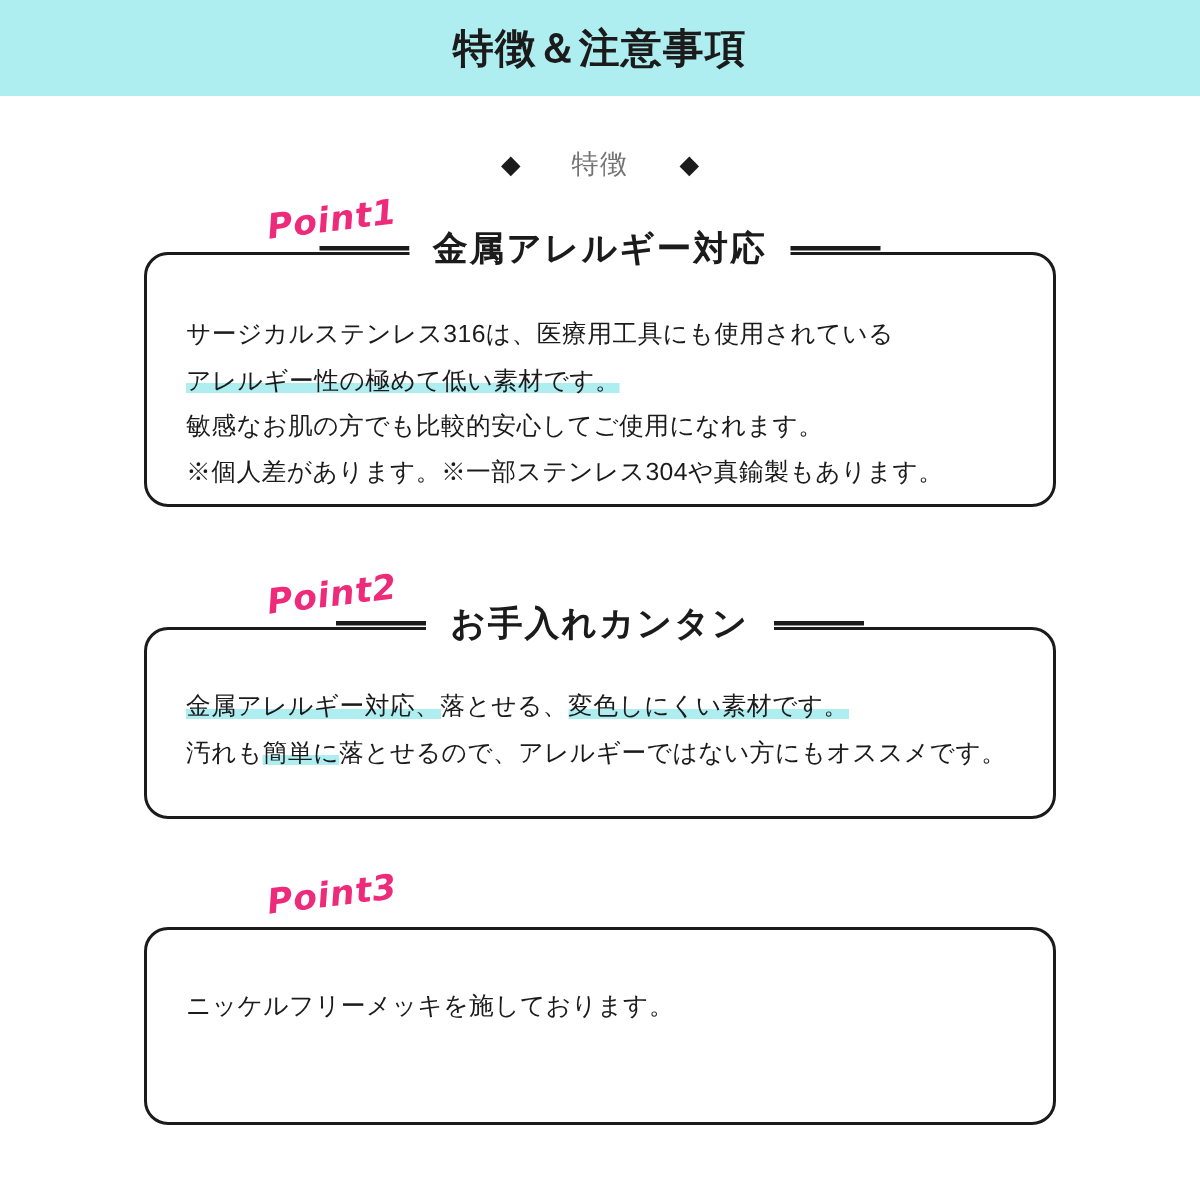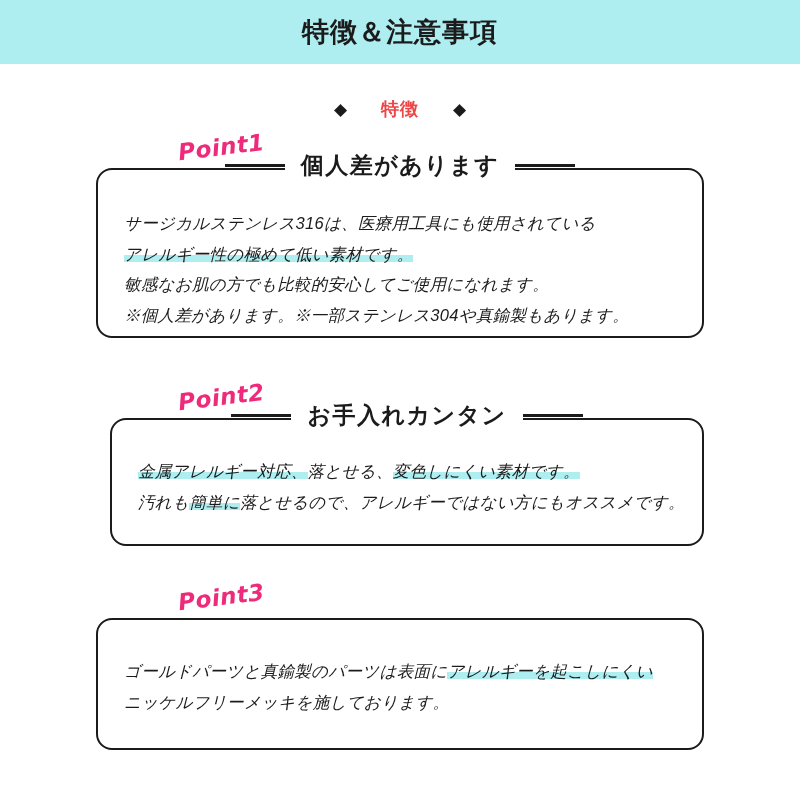--- a/index.html
+++ b/index.html
@@ -53,22 +53,22 @@
     justify-content: center;
     gap: 34px;
   }
   .section-label .diamond {
     font-size: 17px;
     color: #1b1b1b;
     line-height: 1;
   }
   .section-label .label-text {
     font-size: 18px;
-    font-weight: bold;
-    color: #ef4444;
+    font-weight: normal;
+    color: #737373;
     letter-spacing: 1px;
     line-height: 1;
   }
 
   
   .point-block {
     position: absolute;
     left: 96px;
     width: 608px;
   }
@@ -94,21 +94,21 @@
 
   .card {
     position: relative;
     border: 2.5px solid #1b1b1b;
     border-radius: 16px;
     background: #ffffff;
     box-sizing: border-box;
     padding: 42px 26px 22px 26px;
   }
   .card.c1 { height: 170px; }
-  .card.c2 { height: 128px; margin-left: 14px; }
+  .card.c2 { height: 128px; }
   .card.c3 { height: 132px; }
 
   .card-title-wrap {
     position: absolute;
     top: -16px;
     left: 0;
     width: 100%;
     display: flex;
     align-items: center;
     justify-content: center;
@@ -136,21 +136,21 @@
   .card-body {
     font-size: 16.5px;
     line-height: 1.85;
     color: #1b1b1b;
     letter-spacing: 0.3px;
   }
   .card.c1 .card-body { margin-top: -4px; }
   .card.c2 .card-body { margin-top: -6px; }
   .card.c3 .card-body { margin-top: -6px; }
 
-  .line { white-space: nowrap; font-style: italic; }
+  .line { white-space: nowrap; }
 
   .hl {
     background: linear-gradient(transparent 58%, #aeeef0 58%, #aeeef0 96%, transparent 96%);
   }
 </style>
 </head>
 <body>
 
 <div class="page">
 
@@ -162,21 +162,21 @@
     <span class="diamond">◆</span>
     <span class="label-text">特徴</span>
     <span class="diamond">◆</span>
   </div>
 
   <div class="point-block p1">
     <div class="point-badge">Point1</div>
     <div class="card c1">
       <div class="card-title-wrap">
         <div class="rule left"></div>
-        <div class="card-title">個人差があります</div>
+        <div class="card-title">金属アレルギー対応</div>
         <div class="rule right"></div>
       </div>
       <div class="card-body">
         <div class="line">
           <span>サージカルステンレス316は、医療用工具にも使用されている</span>
         </div>
         <div class="line">
           <span class="hl">アレルギー性の極めて低い素材です。</span>
         </div>
         <div class="line">
@@ -206,22 +206,19 @@
         </div>
       </div>
     </div>
   </div>
 
   <div class="point-block p3">
     <div class="point-badge">Point3</div>
     <div class="card c3">
       <div class="card-body">
         <div class="line">
-          <span>ゴールドパーツと真鍮製のパーツは表面に</span><span class="hl">アレルギーを起こしにくい</span>
-        </div>
-        <div class="line">
           <span>ニッケルフリーメッキを施しております。</span>
         </div>
       </div>
     </div>
   </div>
 
 </div>
 
 </body></html>

